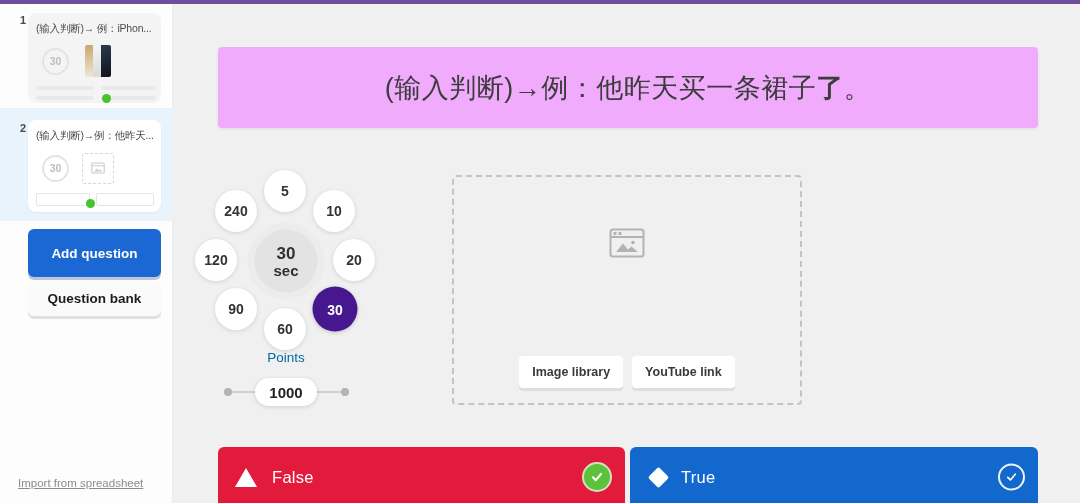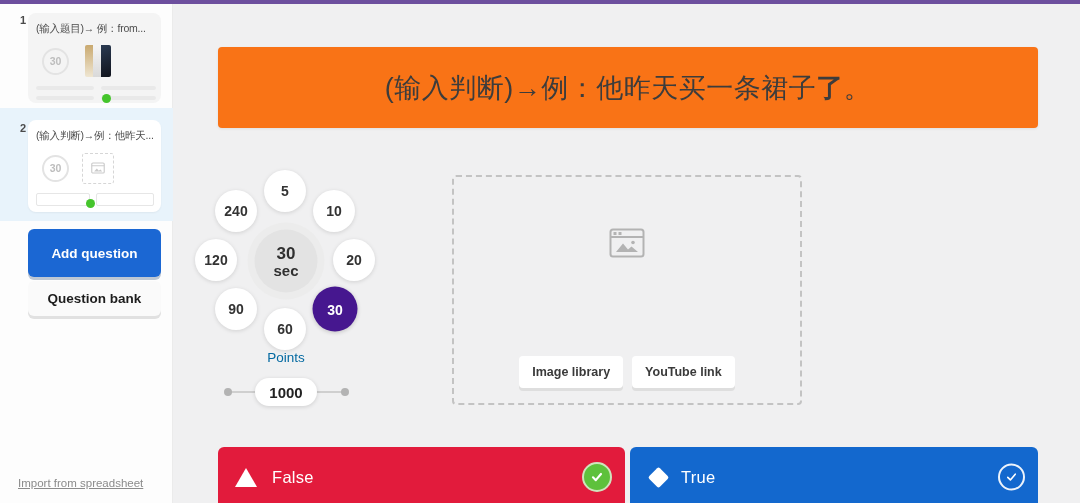--- a/index.html
+++ b/index.html
@@ -28,21 +28,21 @@
   .box-grid { display:grid; grid-template-columns:54px 58px; gap:6px; margin-top:4px; }
   .green-dot { position:absolute; width:9px; height:9px; border-radius:50%; background:#45c52c; }
   .dot1 { left:66px; top:8px; }
   .dot2 { left:50px; top:6px; }
 
   .btn-add { position:absolute; left:28px; top:225px; width:133px; height:48px; background:#1b67d3; border:none; border-radius:6px; color:#fff; font-weight:bold; font-size:13.5px; box-shadow:0 3px 0 #bdc7d4; cursor:pointer; font-family:inherit; }
   .btn-bank { position:absolute; left:28px; top:277px; width:133px; height:35px; background:#fafafa; border:none; border-radius:6px; color:#1d1d1d; font-weight:bold; font-size:13.5px; box-shadow:0 3px 0 #e1e1e1; cursor:pointer; font-family:inherit; }
   .import-link { position:absolute; left:18px; top:473px; font-size:11.5px; color:#8b8b8b; text-decoration:underline; cursor:pointer; }
 
   
-  .title-card { position:absolute; left:218px; top:47px; width:820px; height:81px; background:#f97316; border-radius:4px; box-shadow:0 1px 3px rgba(0,0,0,.07); display:flex; align-items:center; justify-content:center; }
+  .title-card { position:absolute; left:218px; top:47px; width:820px; height:81px; background:#f0abfc; border-radius:4px; box-shadow:0 1px 3px rgba(0,0,0,.07); display:flex; align-items:center; justify-content:center; }
   .title-text { font-size:27px; color:#3c3c3c; font-weight:500; letter-spacing:0.5px; }
   .title-text b { font-weight:900; }
 
   
   .circle { position:absolute; transform:translate(-50%,-50%); border-radius:50%; display:flex; align-items:center; justify-content:center; }
   .t-center { left:286px; top:261px; width:63px; height:63px; background:#e3e3e3; box-shadow:0 0 0 7px #ececec; flex-direction:column; color:#303030; font-weight:bold; font-size:17px; line-height:1.05; cursor:default; }
   .t-center .unit { font-size:15px; }
   .t-opt { width:42px; height:42px; background:#fff; box-shadow:0 1px 4px rgba(0,0,0,.13); font-weight:bold; font-size:14px; color:#333; cursor:pointer; }
   .t-sel { width:45px; height:45px; background:#46178f; color:#fff; box-shadow:0 1px 4px rgba(0,0,0,.2); }
   .p5   { left:285px; top:191px; }
@@ -80,21 +80,21 @@
 </style>
 </head>
 <body>
 
 <div class="topbar"></div>
 
 <div class="sidebar">
 
   <span class="thumb-num" style="top:10px">1</span>
   <div class="qcard card1">
-    <div class="qcard-title">(输入题目)→ 例：from...</div>
+    <div class="qcard-title">(输入判断)→ 例：iPhon...</div>
     <div class="qcard-row">
       <span class="time-badge">30</span>
       <span class="iphone-img">
         <i style="width:8px;background:linear-gradient(180deg,#c9a96f,#efe6d2)"></i>
         <i style="width:8px;background:linear-gradient(180deg,#f5f5f5,#d9d9d9)"></i>
         <i style="width:10px;background:linear-gradient(160deg,#2a3a52,#10131c)"></i>
       </span>
     </div>
     <div class="bars">
       <div class="bar-grid">

